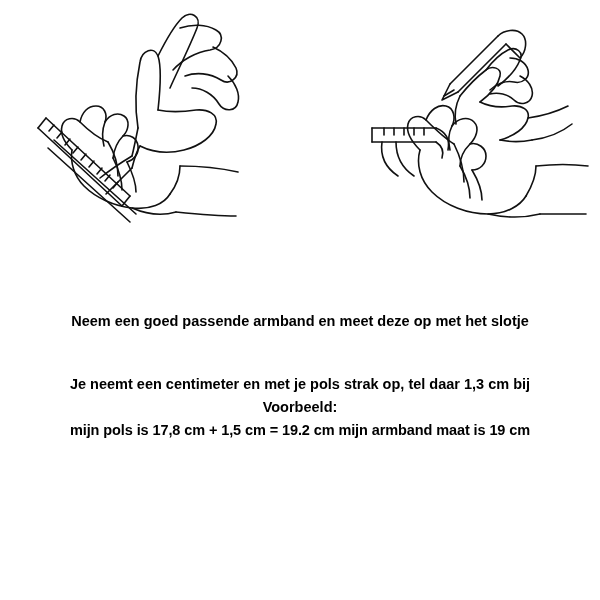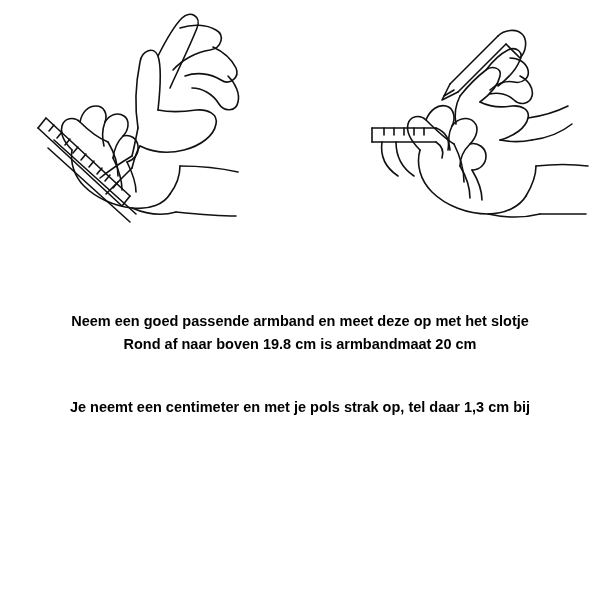--- a/index.html
+++ b/index.html
@@ -155,19 +155,20 @@
 
         <path d="M72 142 C70 156 76 168 88 176"></path>
         <path d="M86 142 C86 156 92 168 104 176"></path>
       </svg>
     </div>
 
   </div>
 
   <div class="instructions">
     <div class="line">Neem een goed passende armband en meet deze op met het slotje</div>
-    <div class="line">Rond af naar boven 19.8 cm is armbandmaat 20 cm</div>
     <div class="gap-med"></div>
     <div class="gap-med"></div>
     <div class="line">Je neemt een centimeter en met je pols strak op, tel daar 1,3 cm bij</div>
+    <div class="line">Voorbeeld:</div>
+    <div class="line wide">mijn pols is 17,8 cm + 1,5 cm = 19.2 cm  mijn armband maat is 19 cm</div>
   </div>
 
 </div>
 
 </body></html>

